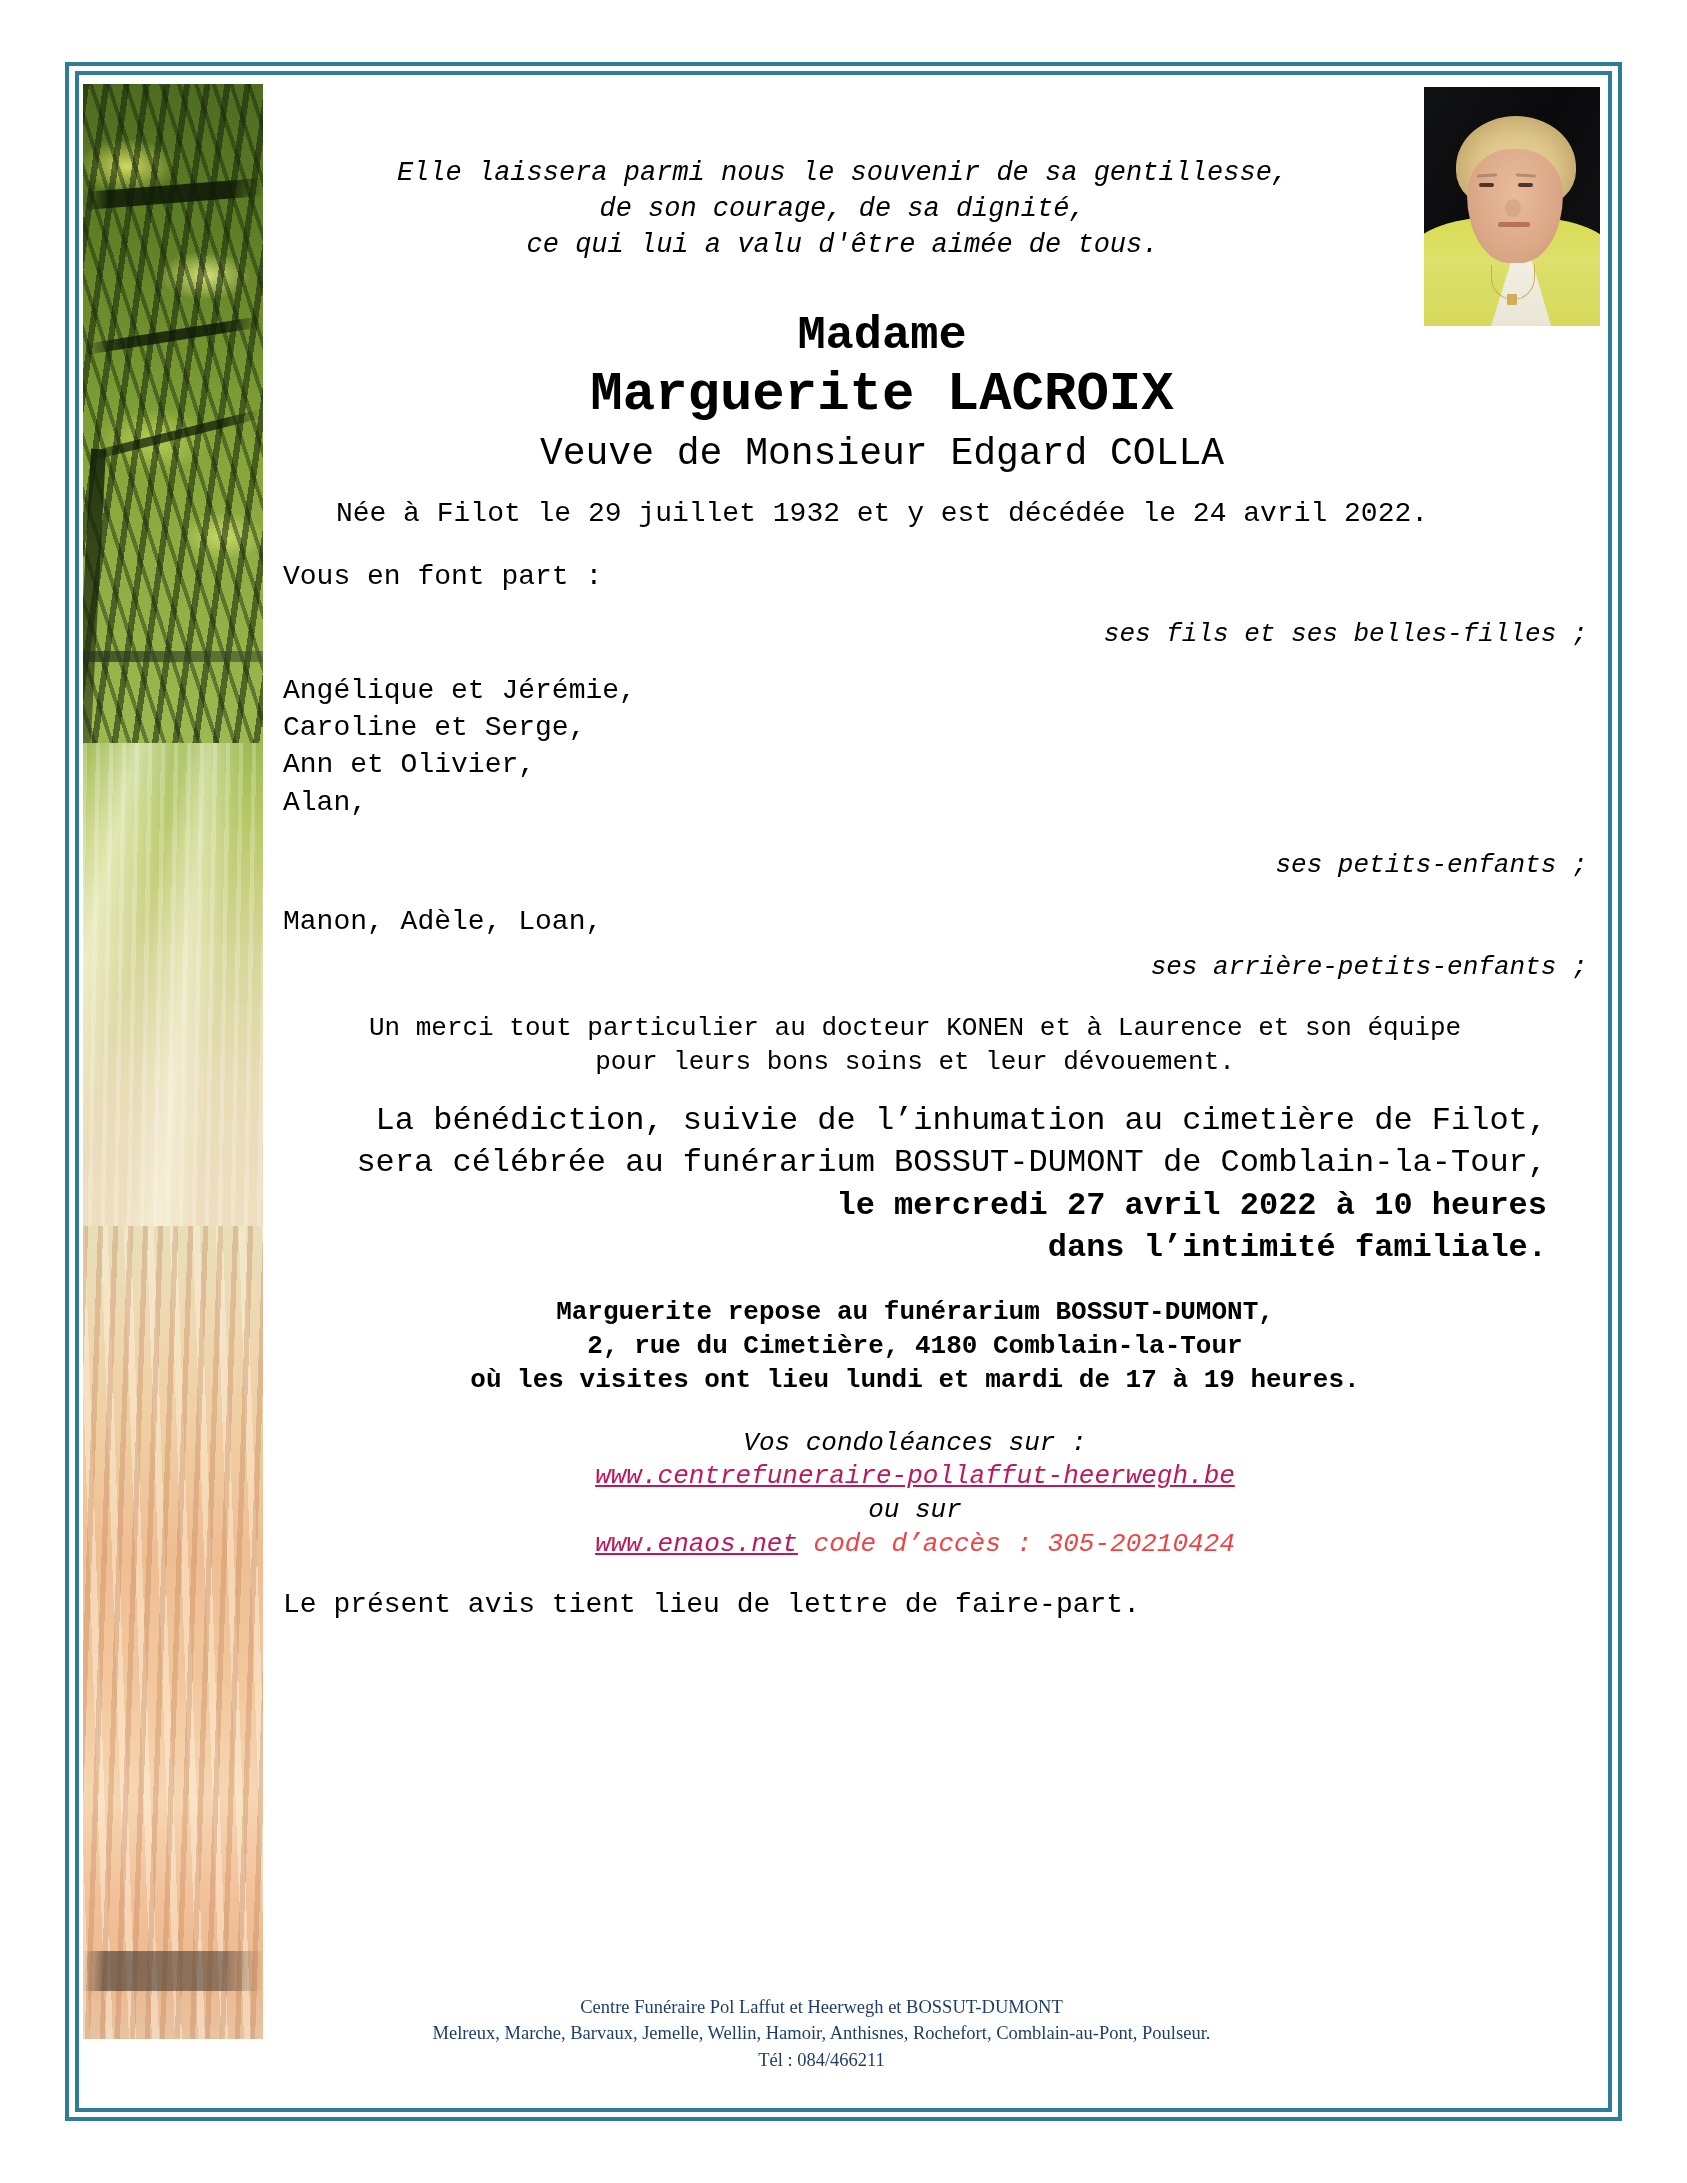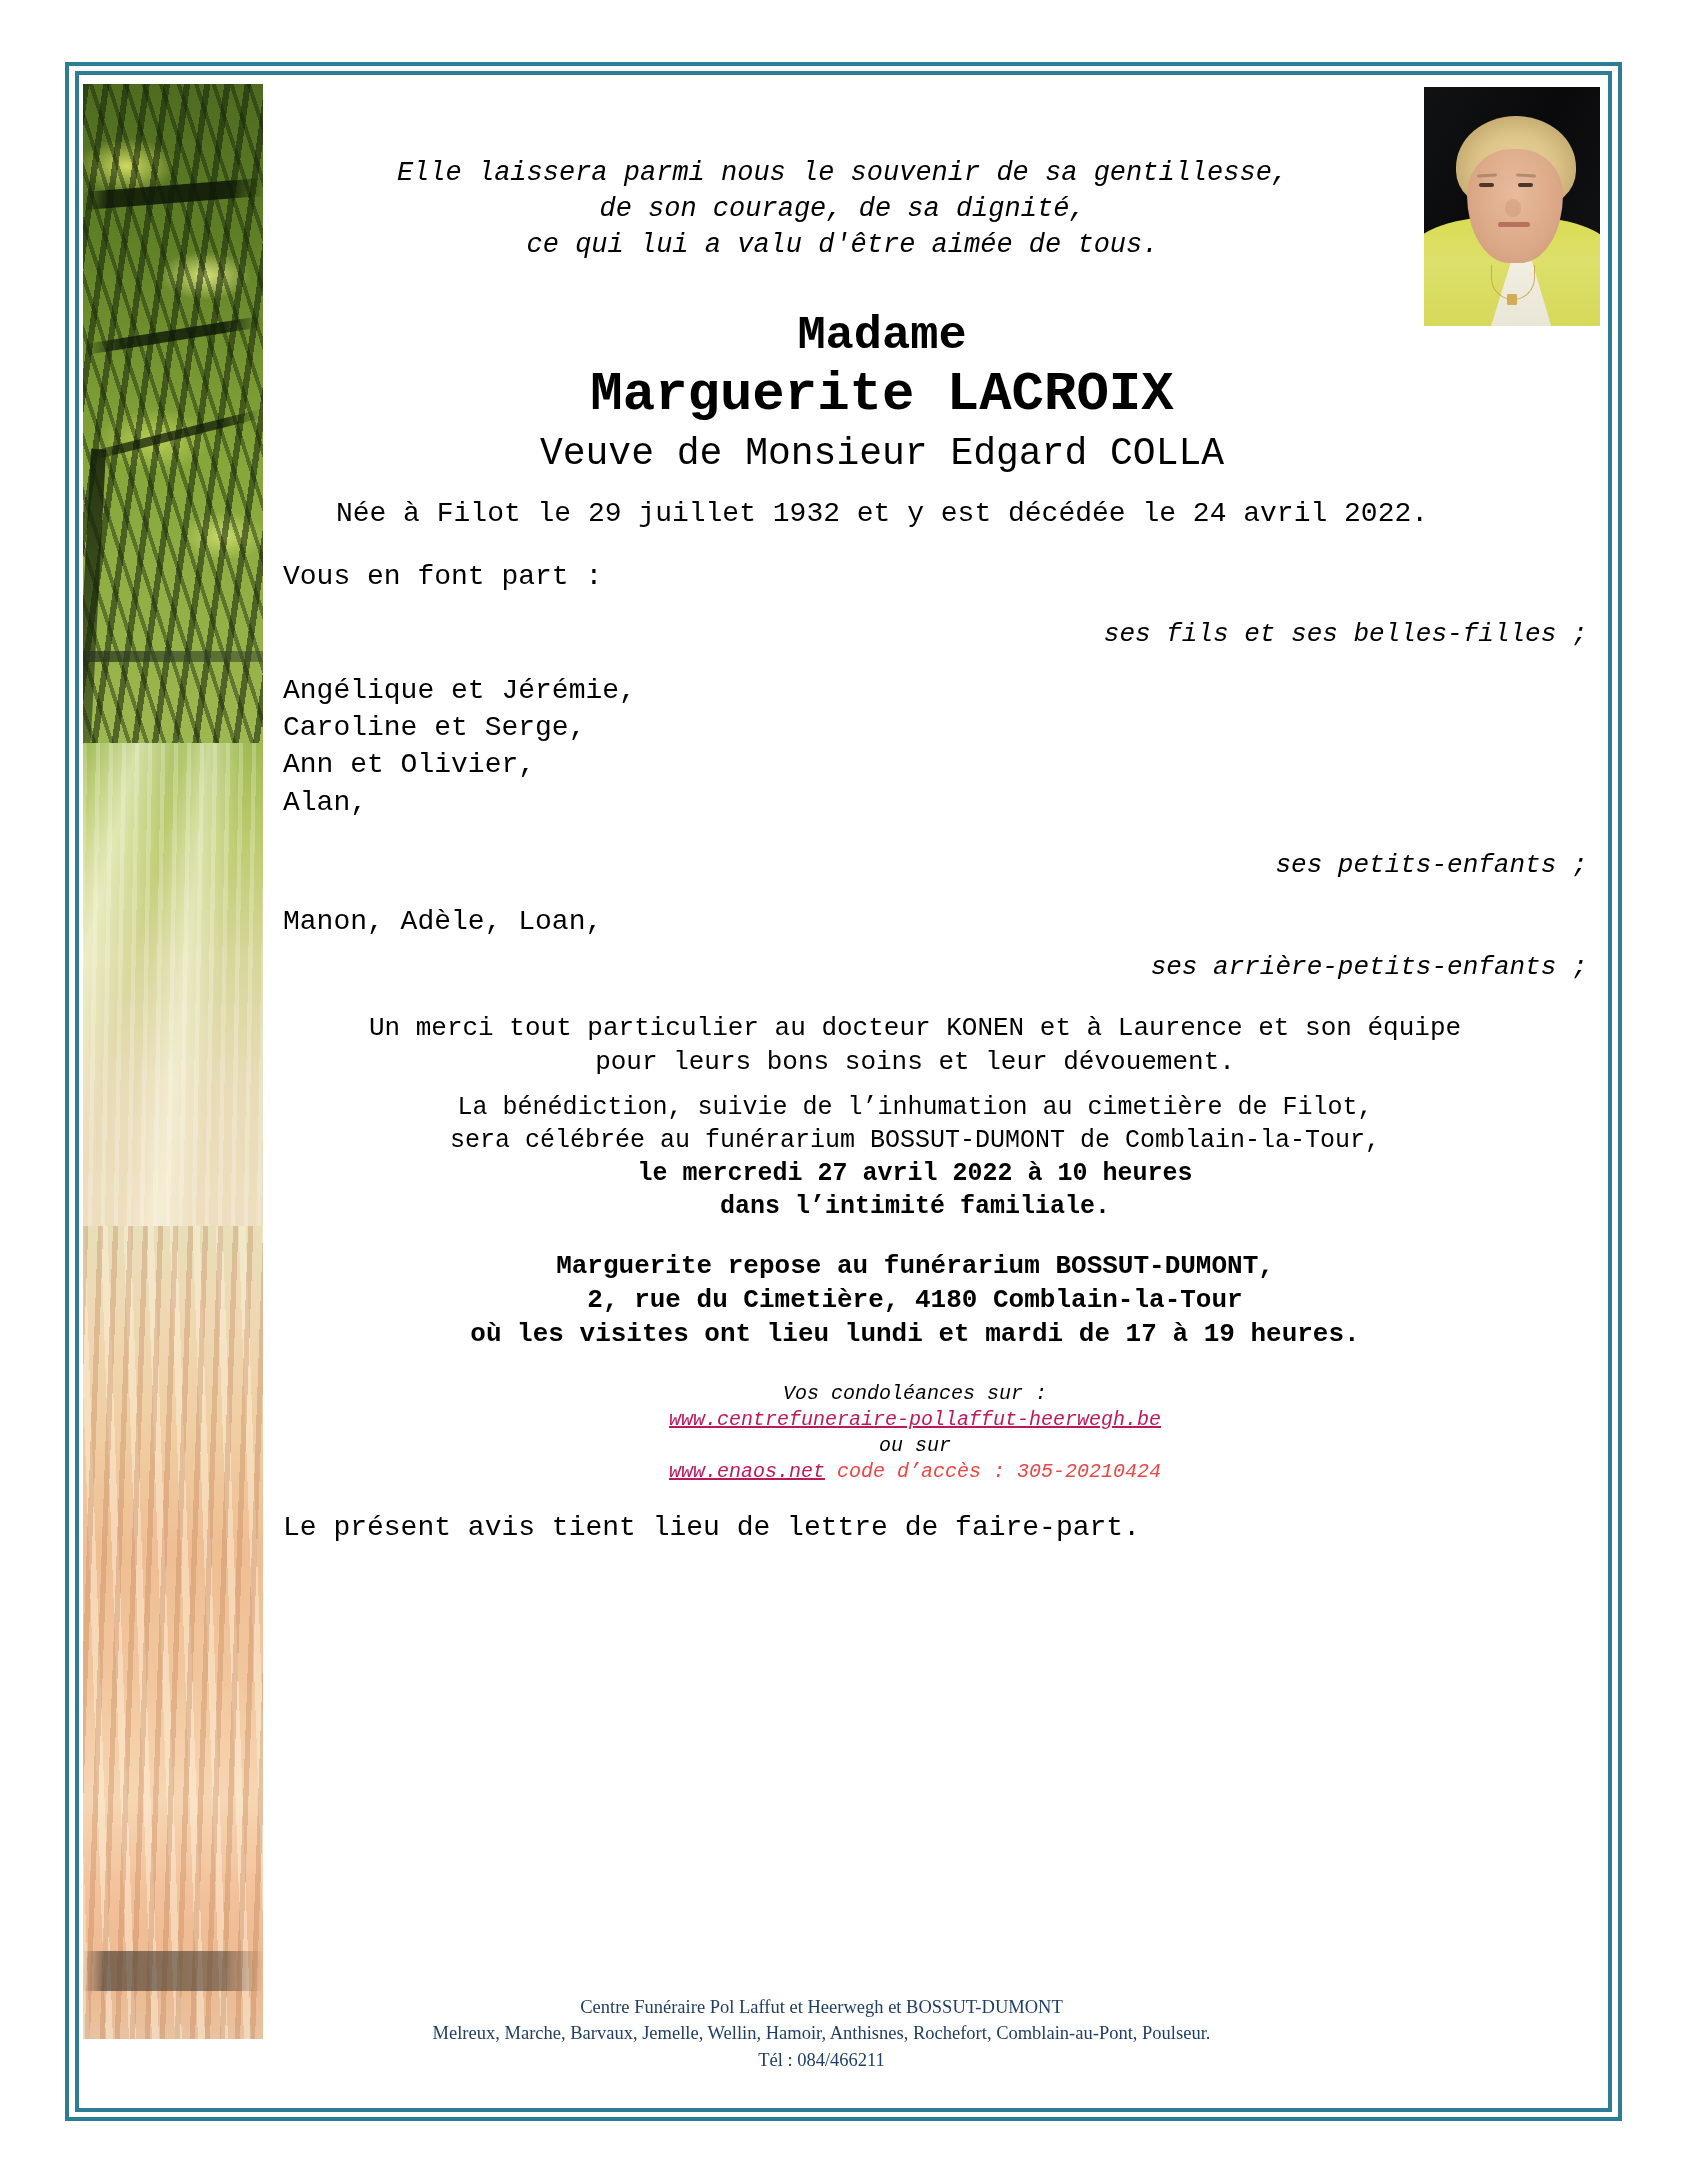--- a/index.html
+++ b/index.html
@@ -327,42 +327,42 @@
 
   .thanks {
     font-size: 26px;
     line-height: 1.32;
     text-align: center;
     margin-top: 29px;
     padding-right: 44px;
   }
 
   .ceremony {
-    font-size: 25px;
+    font-size: 32px;
     line-height: 1.32;
-    text-align: center;
-    margin-top: 12px;
+    text-align: right;
+    margin-top: 21px;
     padding-right: 44px;
   }
   .ceremony .bold { font-weight: bold; }
 
   .repose {
     font-size: 26px;
     line-height: 1.32;
     text-align: center;
     font-weight: bold;
     margin-top: 25.5px;
     padding-right: 44px;
   }
 
   .condolences {
     text-align: center;
     margin-top: 29px;
     padding-right: 44px;
-    font-size: 20px;
+    font-size: 26px;
     line-height: 1.3;
     font-style: italic;
   }
   .condolences .link {
     color: #be185d;
     text-decoration: underline;
     font-style: italic;
   }
   .condolences .plain { font-style: italic; color: #ef4444; }
 

